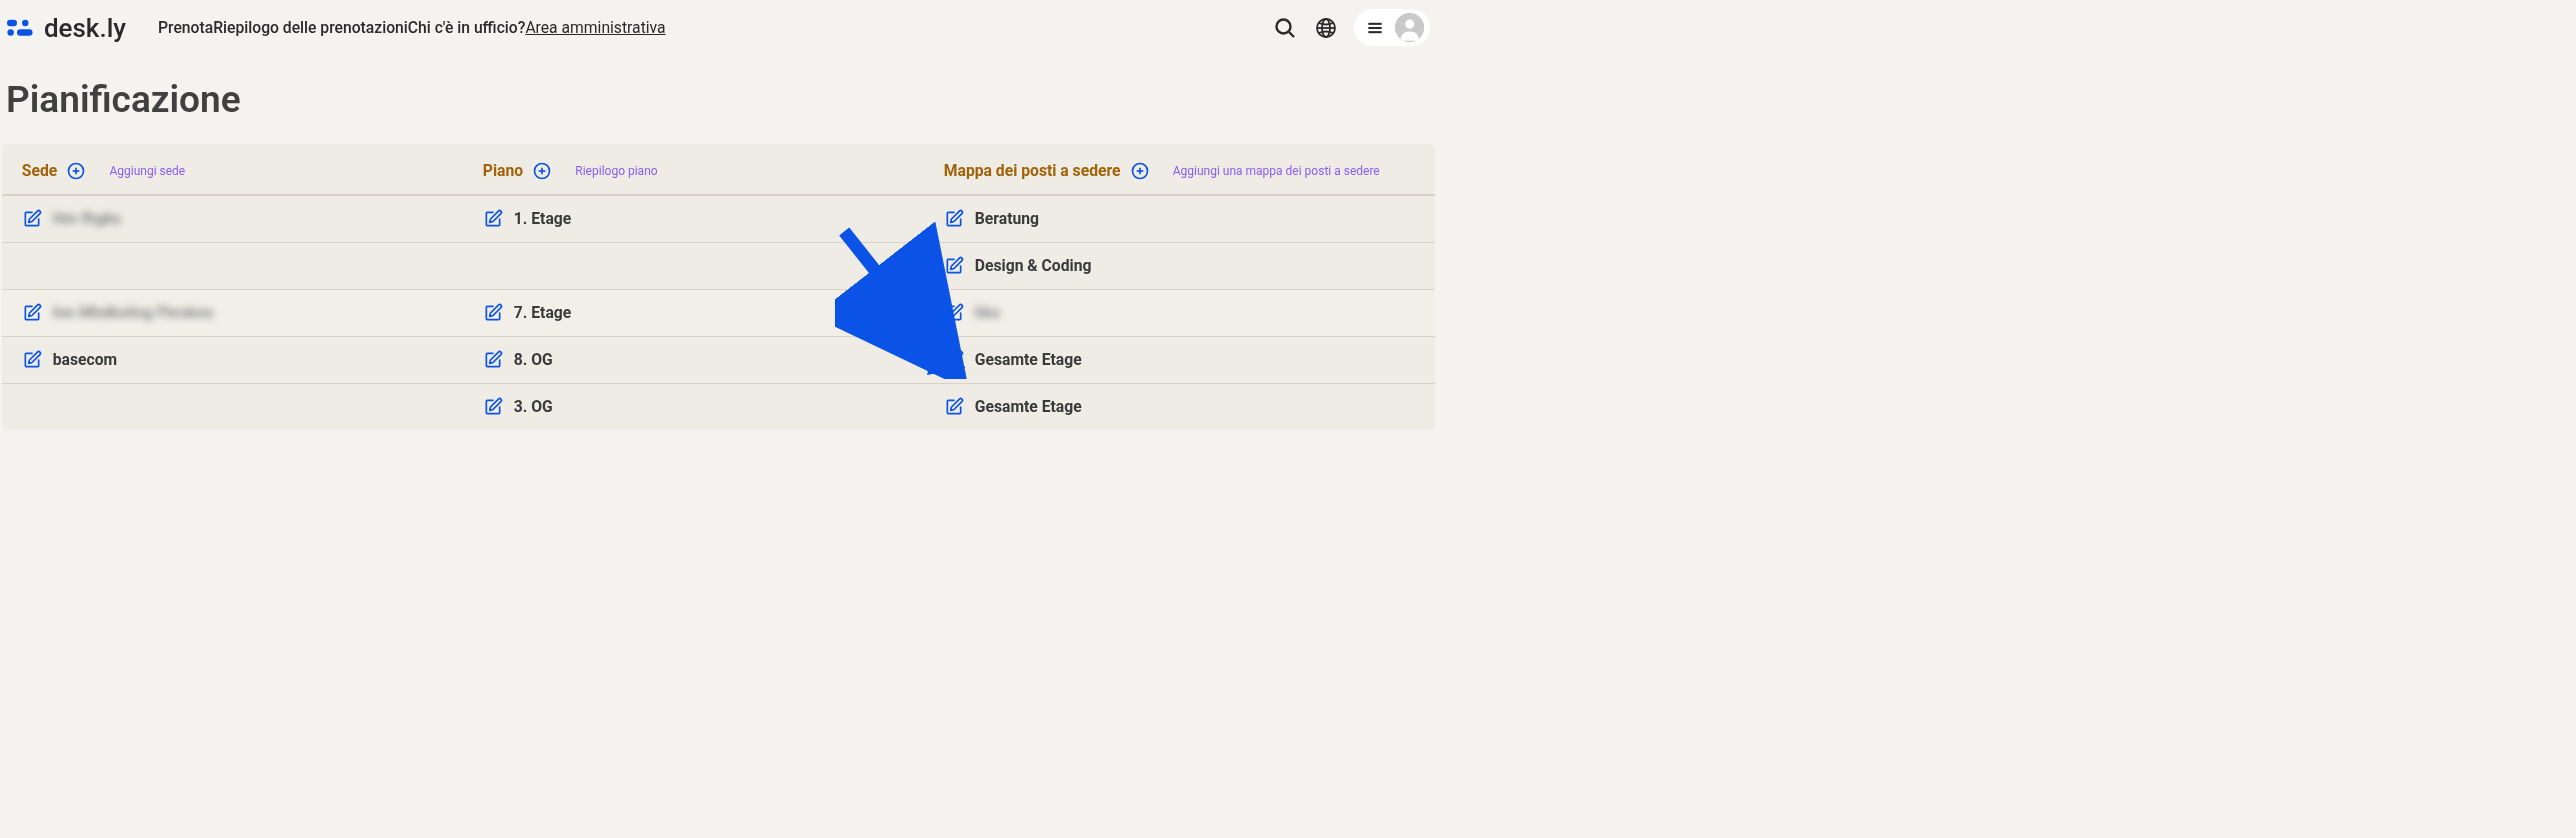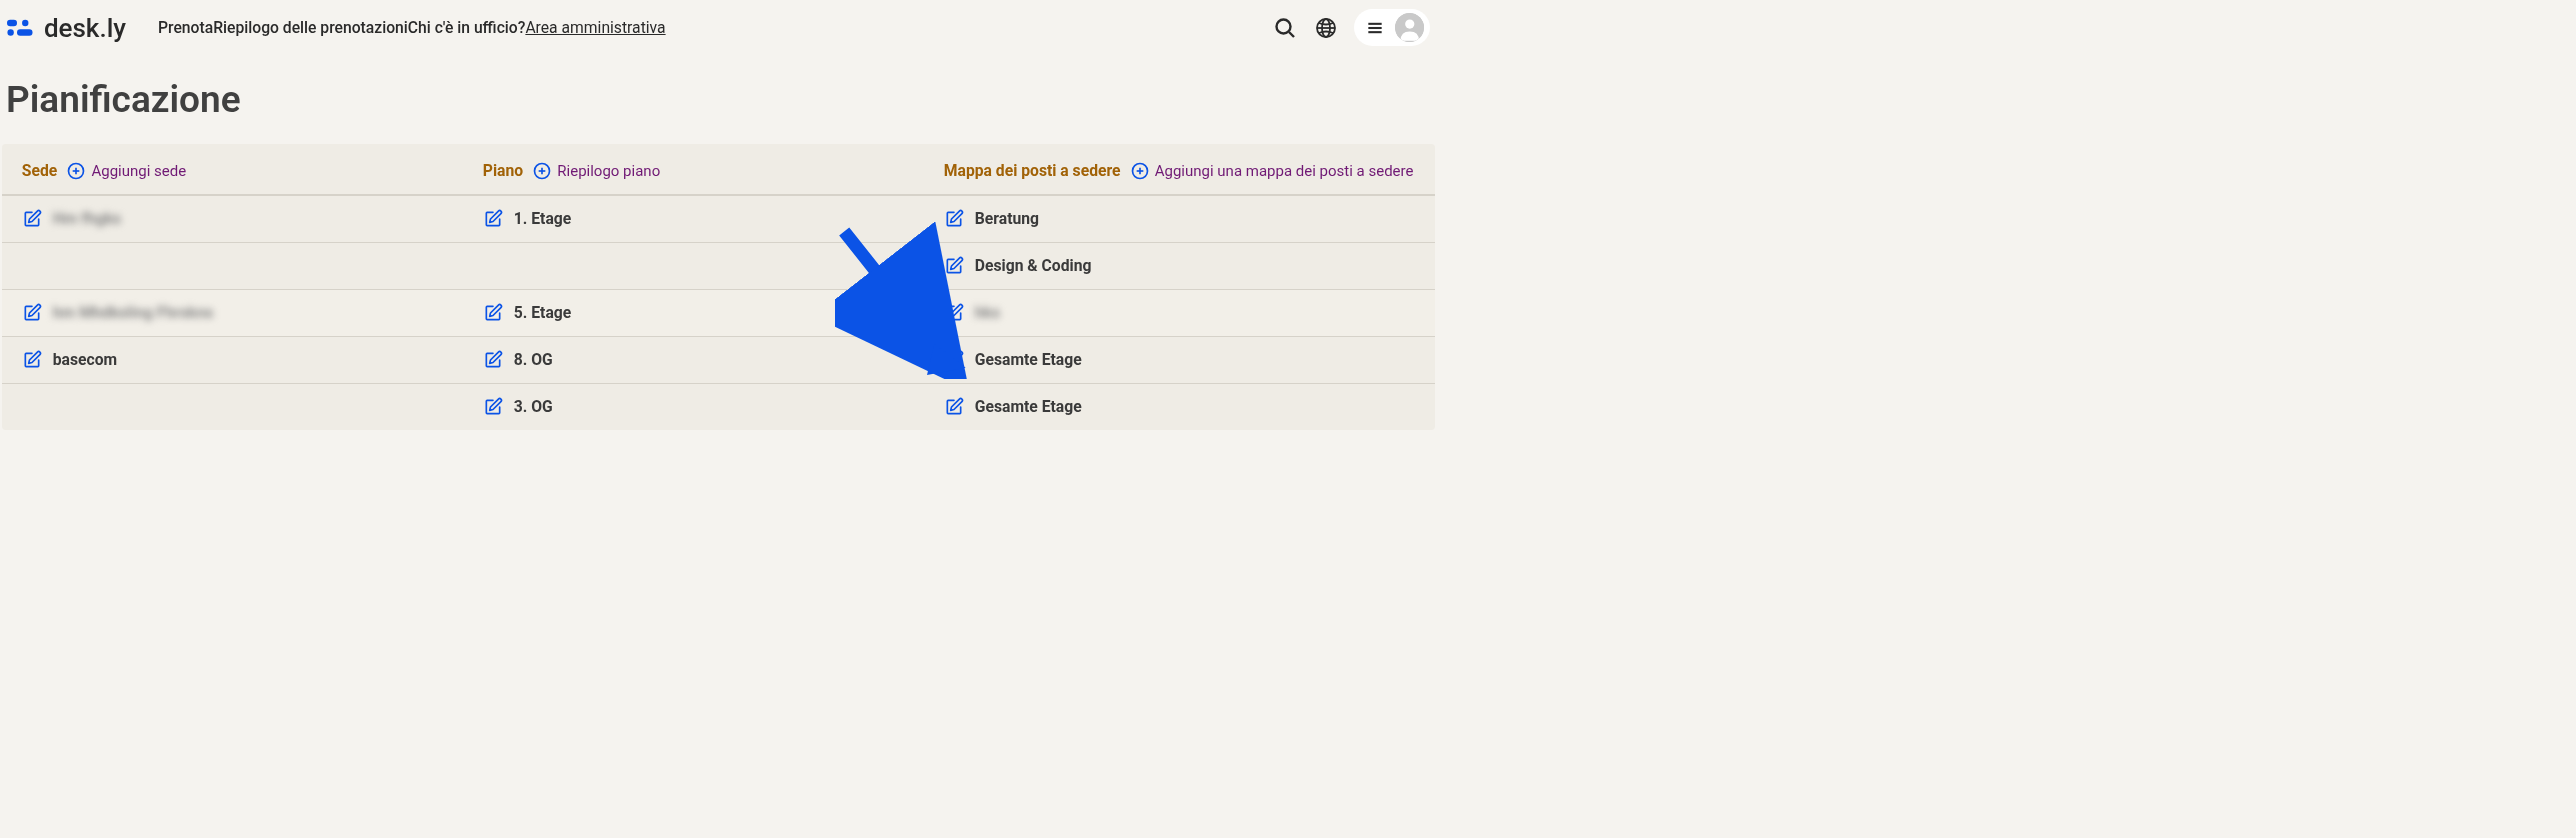--- a/index.html
+++ b/index.html
@@ -98,23 +98,23 @@
       gap: 9.2px;
     }
     .col-header-label {
       font-size: 15.7px;
       font-weight: 700;
       color: #a16207;
     }
     .add-link {
       display: inline-flex;
       align-items: center;
-      gap: 5px;
-      color: #701a75;
-      font-size: 15px;
+      gap: 23px;
+      color: #8b5cf6;
+      font-size: 12px;
       cursor: pointer;
     }
     .plus-circle {
       display: inline-flex;
     }
     .row {
       display: grid;
       grid-template-columns: 461px 461px 1fr;
       border-top: 0.9px solid #d6d2c9;
     }
@@ -304,21 +304,21 @@
             </span>
             <span class="blurred-text">hm Mhdksling Fhrskns</span>
           </div>
           <div class="cell">
             <span class="edit-icon">
               <svg width="20" height="20" viewBox="0 0 24 24" fill="none" stroke="#0b53e6" stroke-width="2" stroke-linecap="round" stroke-linejoin="round">
   <path d="M12 4H5a1 1 0 0 0-1 1v14a1 1 0 0 0 1 1h14a1 1 0 0 0 1-1v-7"></path>
   <path d="M18.5 2.5a2.12 2.12 0 0 1 3 3L12 15l-4 1 1-4 9.5-9.5z"></path>
 </svg>
             </span>
-            <span>5. Etage</span>
+            <span>7. Etage</span>
           </div>
           <div class="cell">
             <span class="edit-icon">
               <svg width="20" height="20" viewBox="0 0 24 24" fill="none" stroke="#0b53e6" stroke-width="2" stroke-linecap="round" stroke-linejoin="round">
   <path d="M12 4H5a1 1 0 0 0-1 1v14a1 1 0 0 0 1 1h14a1 1 0 0 0 1-1v-7"></path>
   <path d="M18.5 2.5a2.12 2.12 0 0 1 3 3L12 15l-4 1 1-4 9.5-9.5z"></path>
 </svg>
             </span>
             <span class="blurred-text">hks</span>
           </div>

